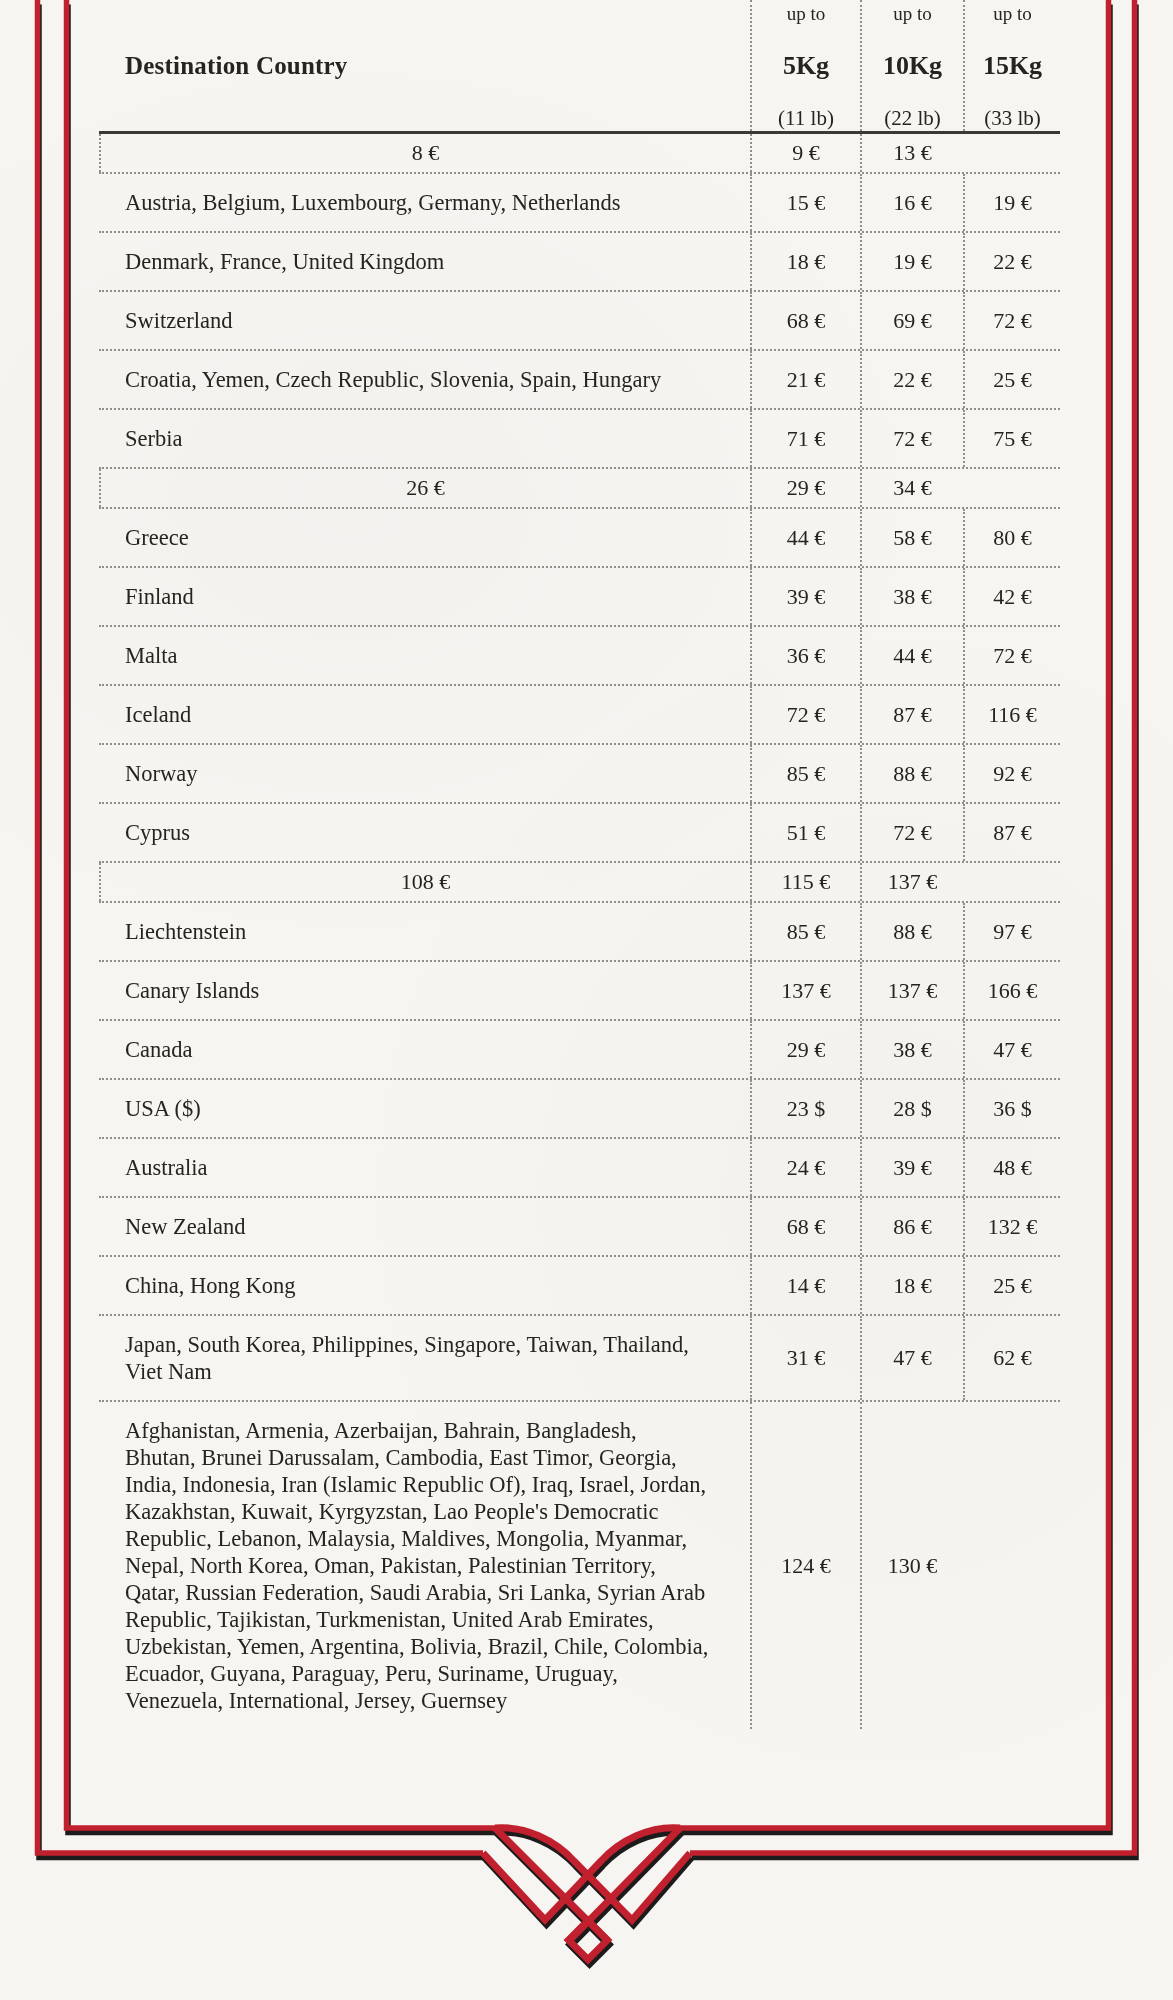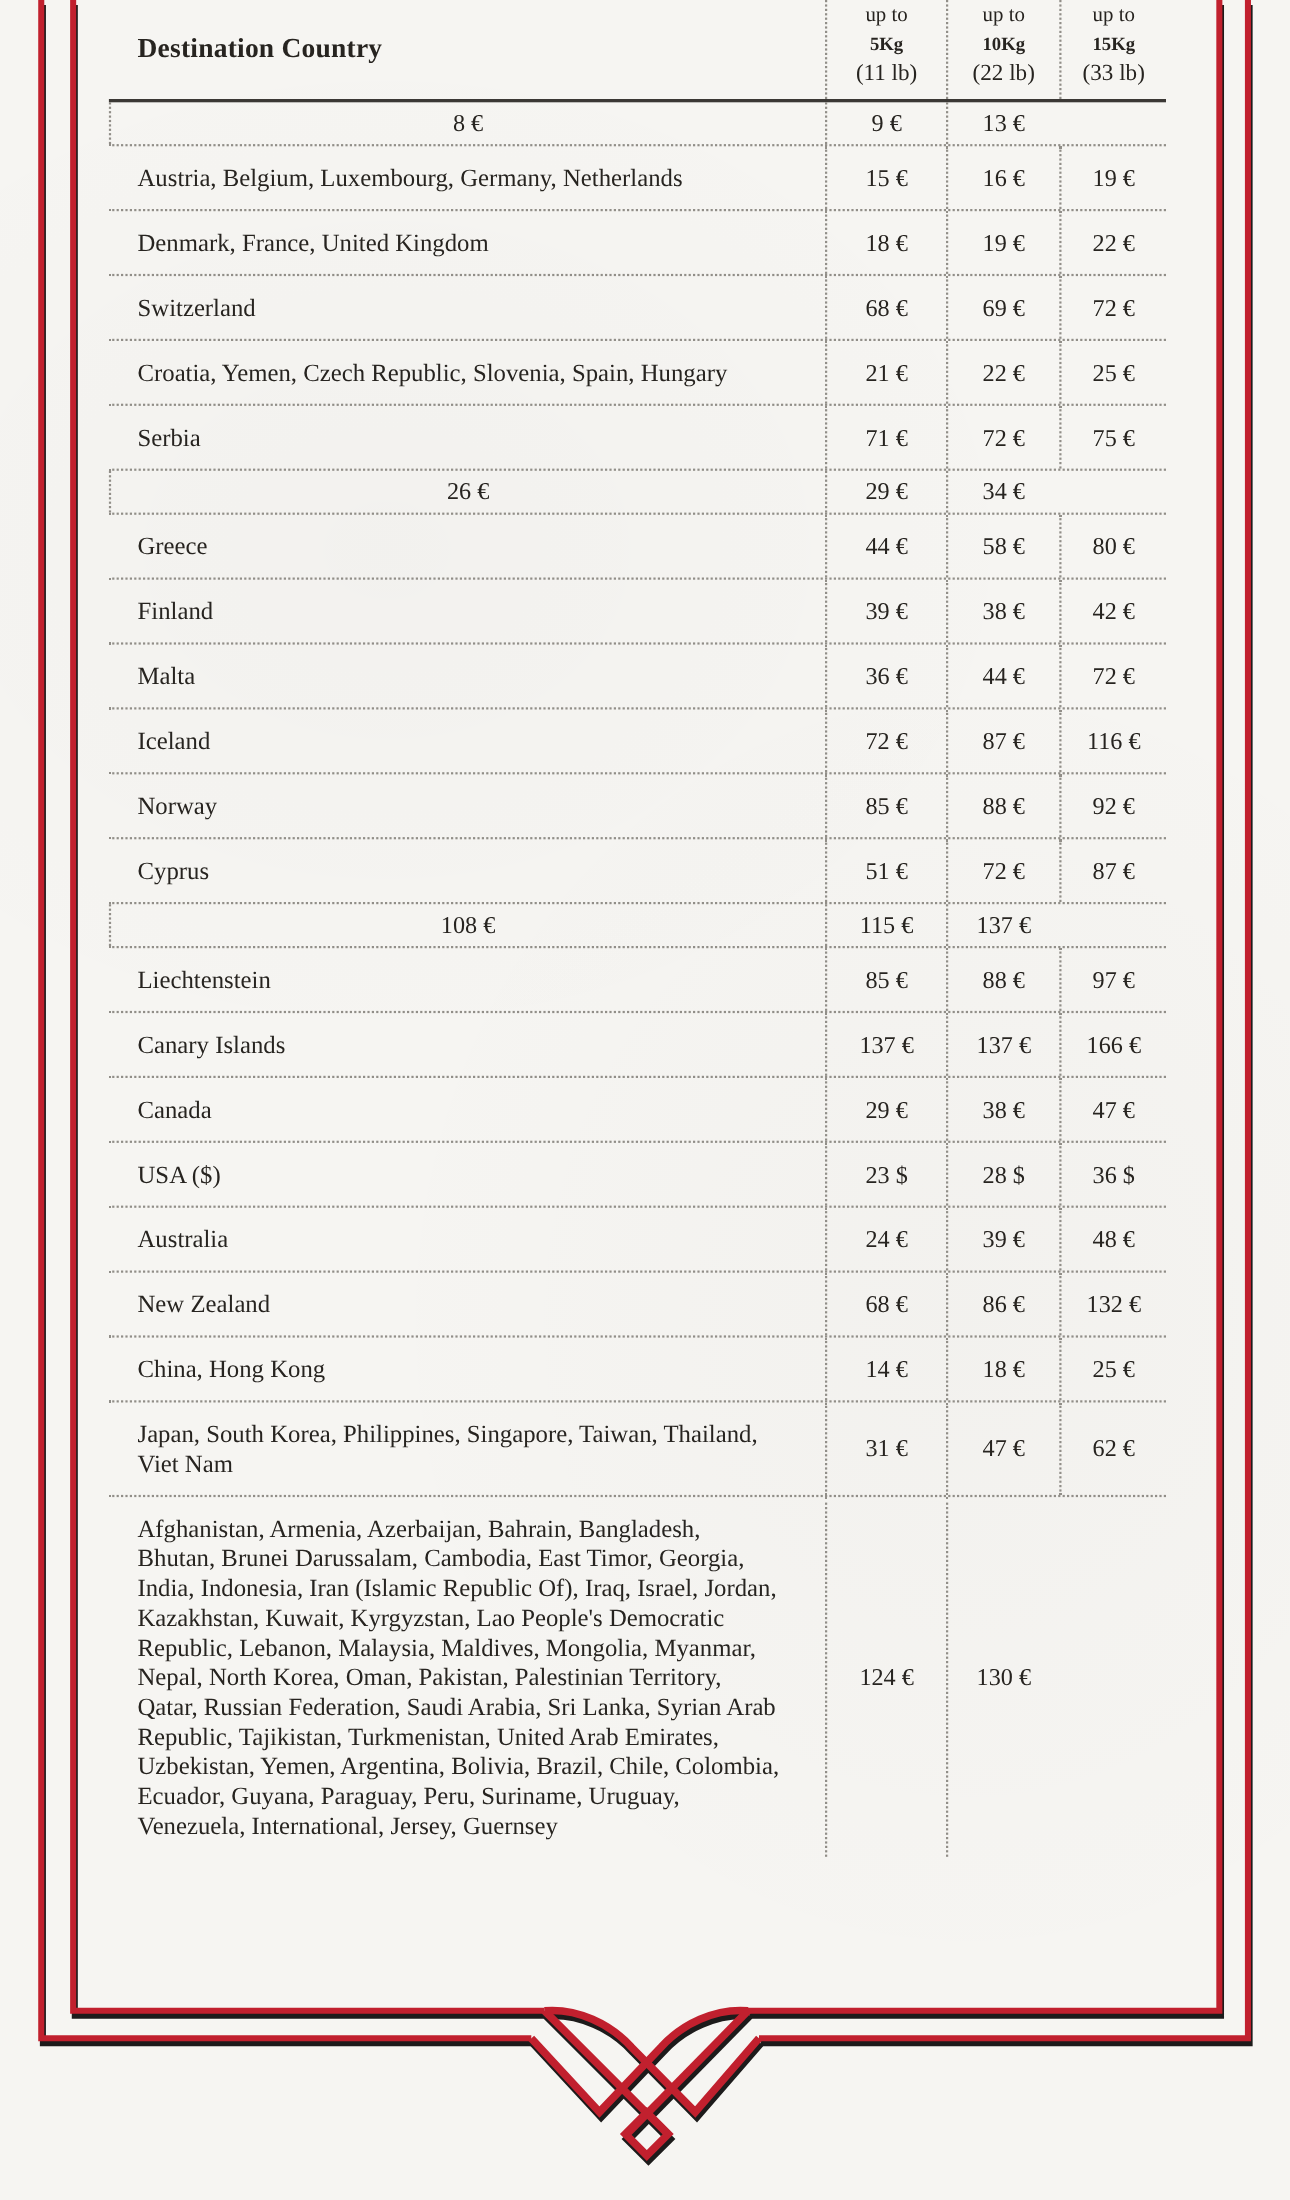--- a/index.html
+++ b/index.html
@@ -38,23 +38,24 @@
   .dest{
     display:flex;align-items:center;
     padding-left:26px;
     font-size:25px;font-weight:700;letter-spacing:.2px;
   }
   .hc{
     display:flex;flex-direction:column;align-items:center;justify-content:flex-start;
     padding-top:1px;
     border-left:2px dotted #918e88;
     box-sizing:border-box;
+    gap:26px;
   }
   .hc .upto{font-size:19px;line-height:25px;}
-  .hc .kg{font-size:17px;font-weight:700;line-height:28px;}
+  .hc .kg{font-size:26px;font-weight:700;line-height:28px;}
   .hc .lb{font-size:21px;line-height:25px;}
 </style>
 </head>
 <body>
 
 <div class="sheet">
 
   <svg class="frame" width="1173" height="2000" viewBox="0 0 1173 2000" fill="none">
 
     <g transform="translate(1.5,4.5)" fill="none" stroke-width="5.5" stroke="#1d1b1b">

